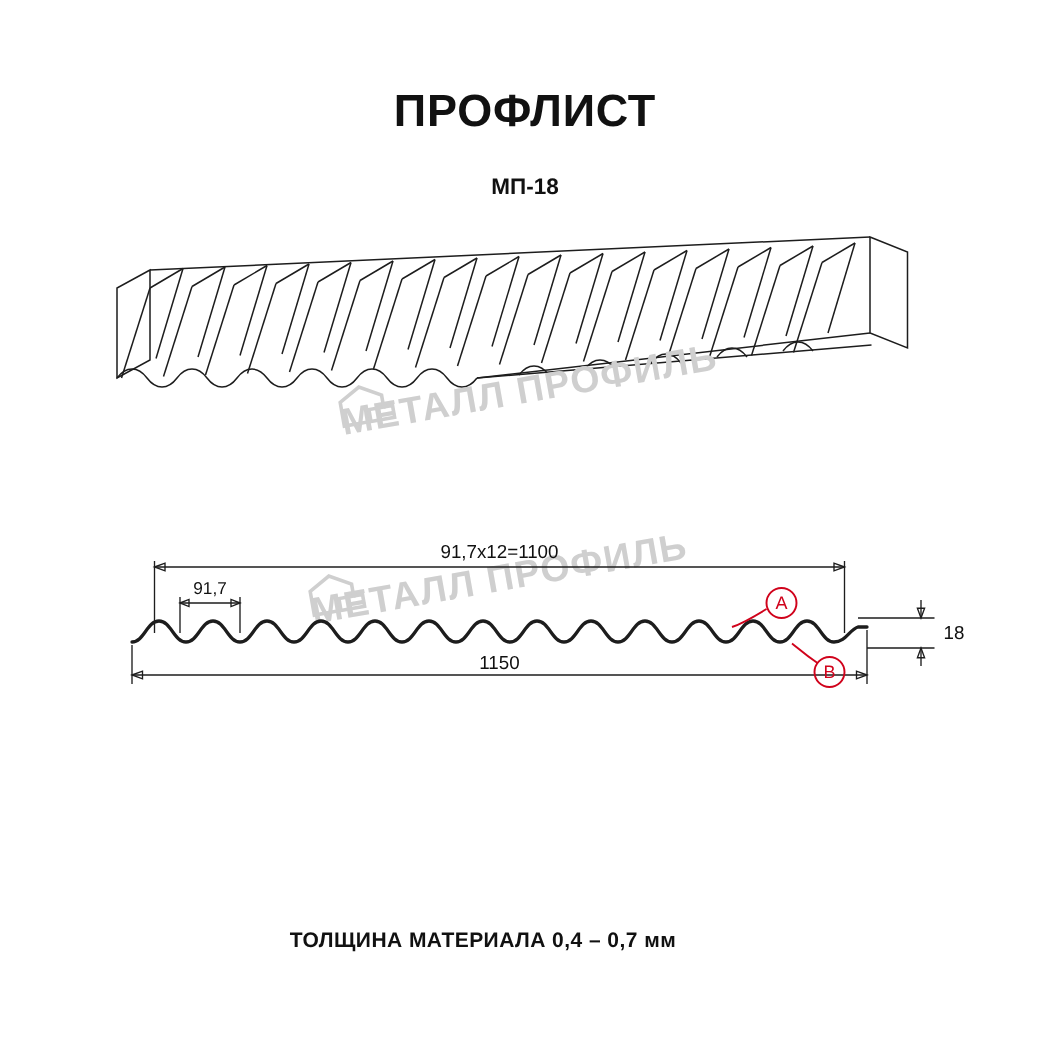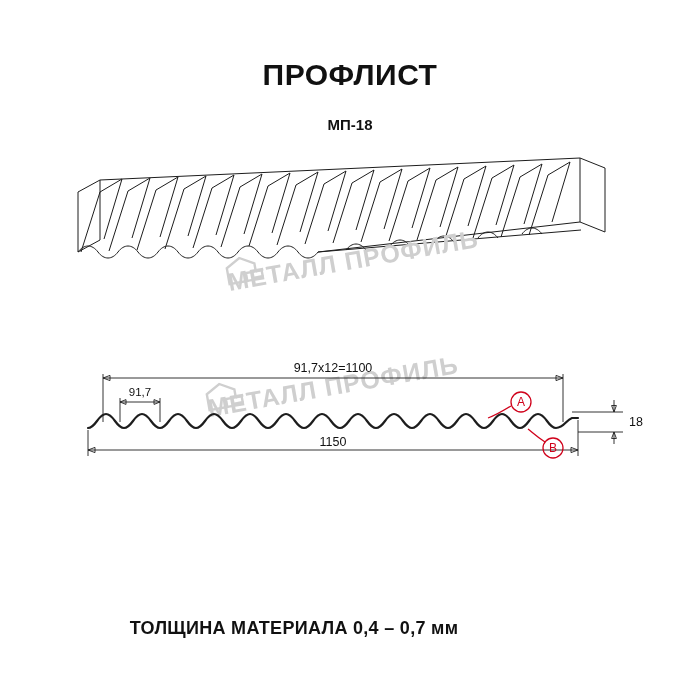--- a/index.html
+++ b/index.html
@@ -41,24 +41,25 @@
     font-weight: bold;
     color: #111111;
     margin-top: 12px;
   }
   .footer-note {
     position: absolute;
     top: 618px;
     left: 0;
     width: 588px;
     text-align: center;
-    font-size: 18px;
+    font-size: 14px;
     font-weight: bold;
     letter-spacing: 0.3px;
     color: #111111;
+    padding-left: 28px;
   }
   .iso-wrap {
     position: absolute;
     top: 140px;
     left: 60px;
     width: 600px;
     height: 170px;
   }
   .plan-wrap {
     position: absolute;

